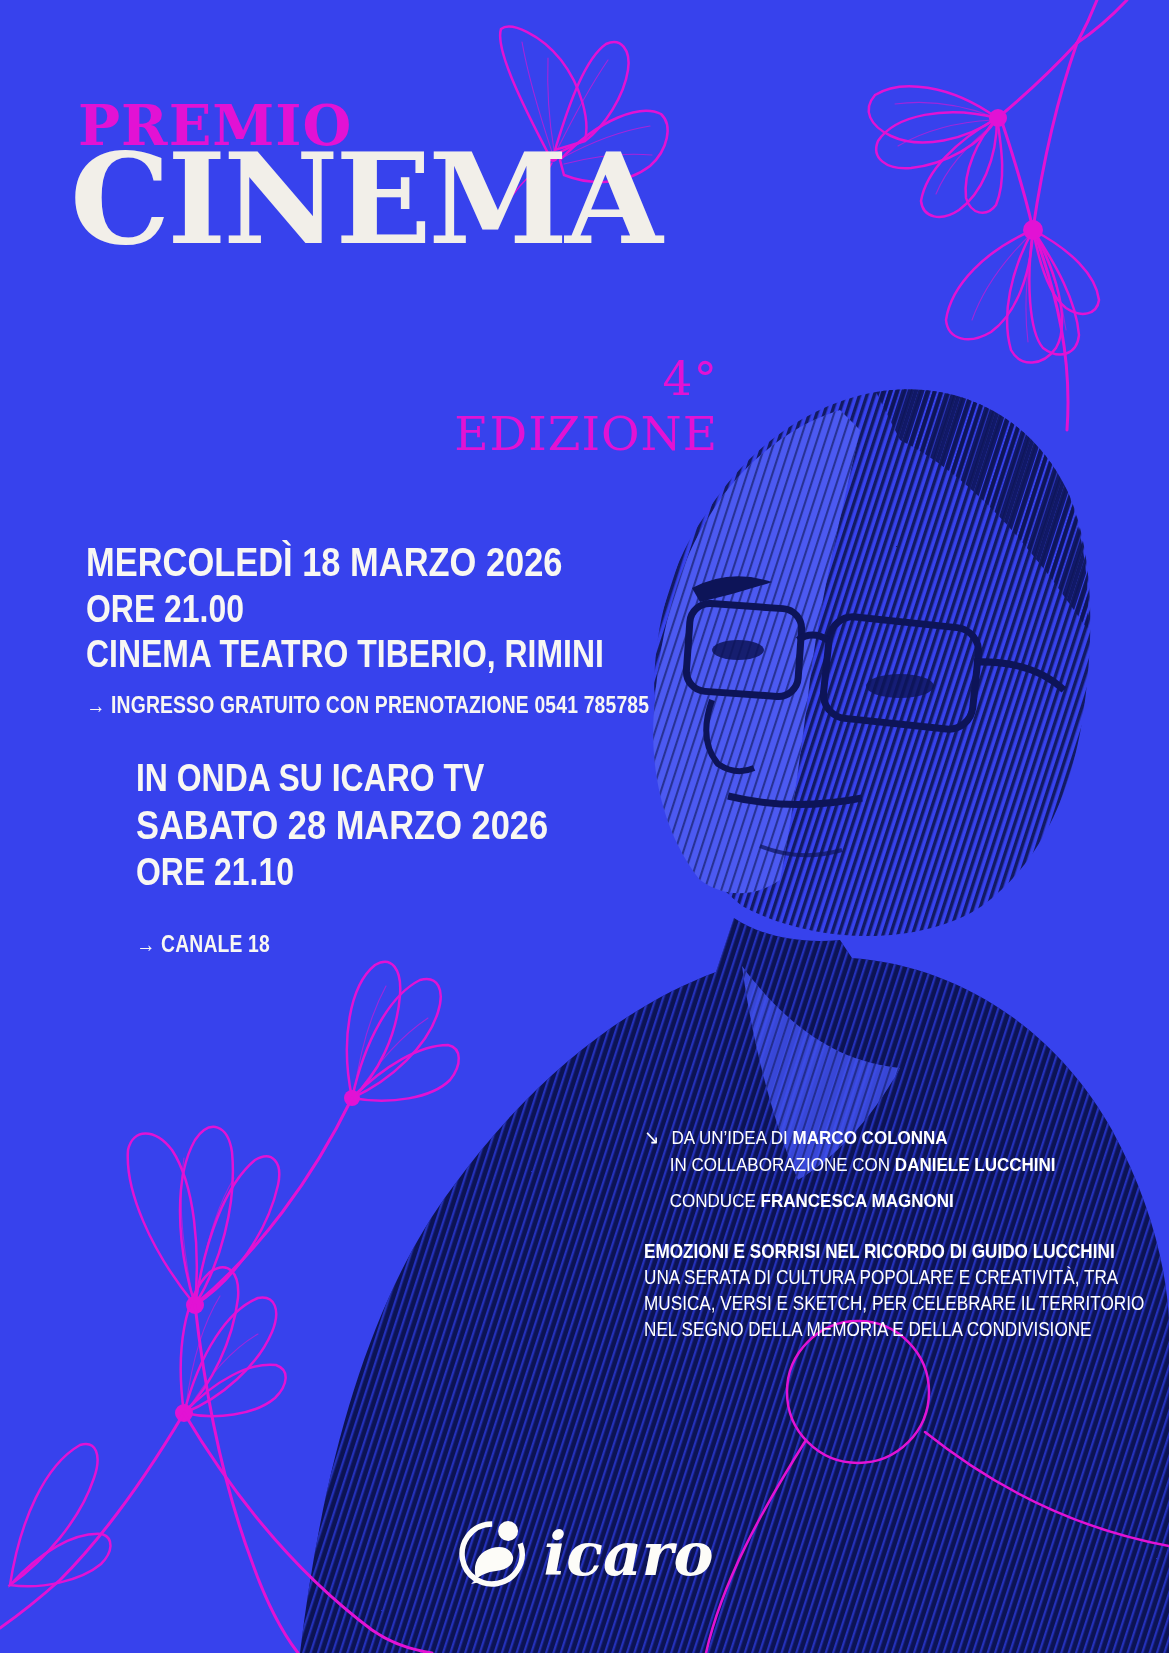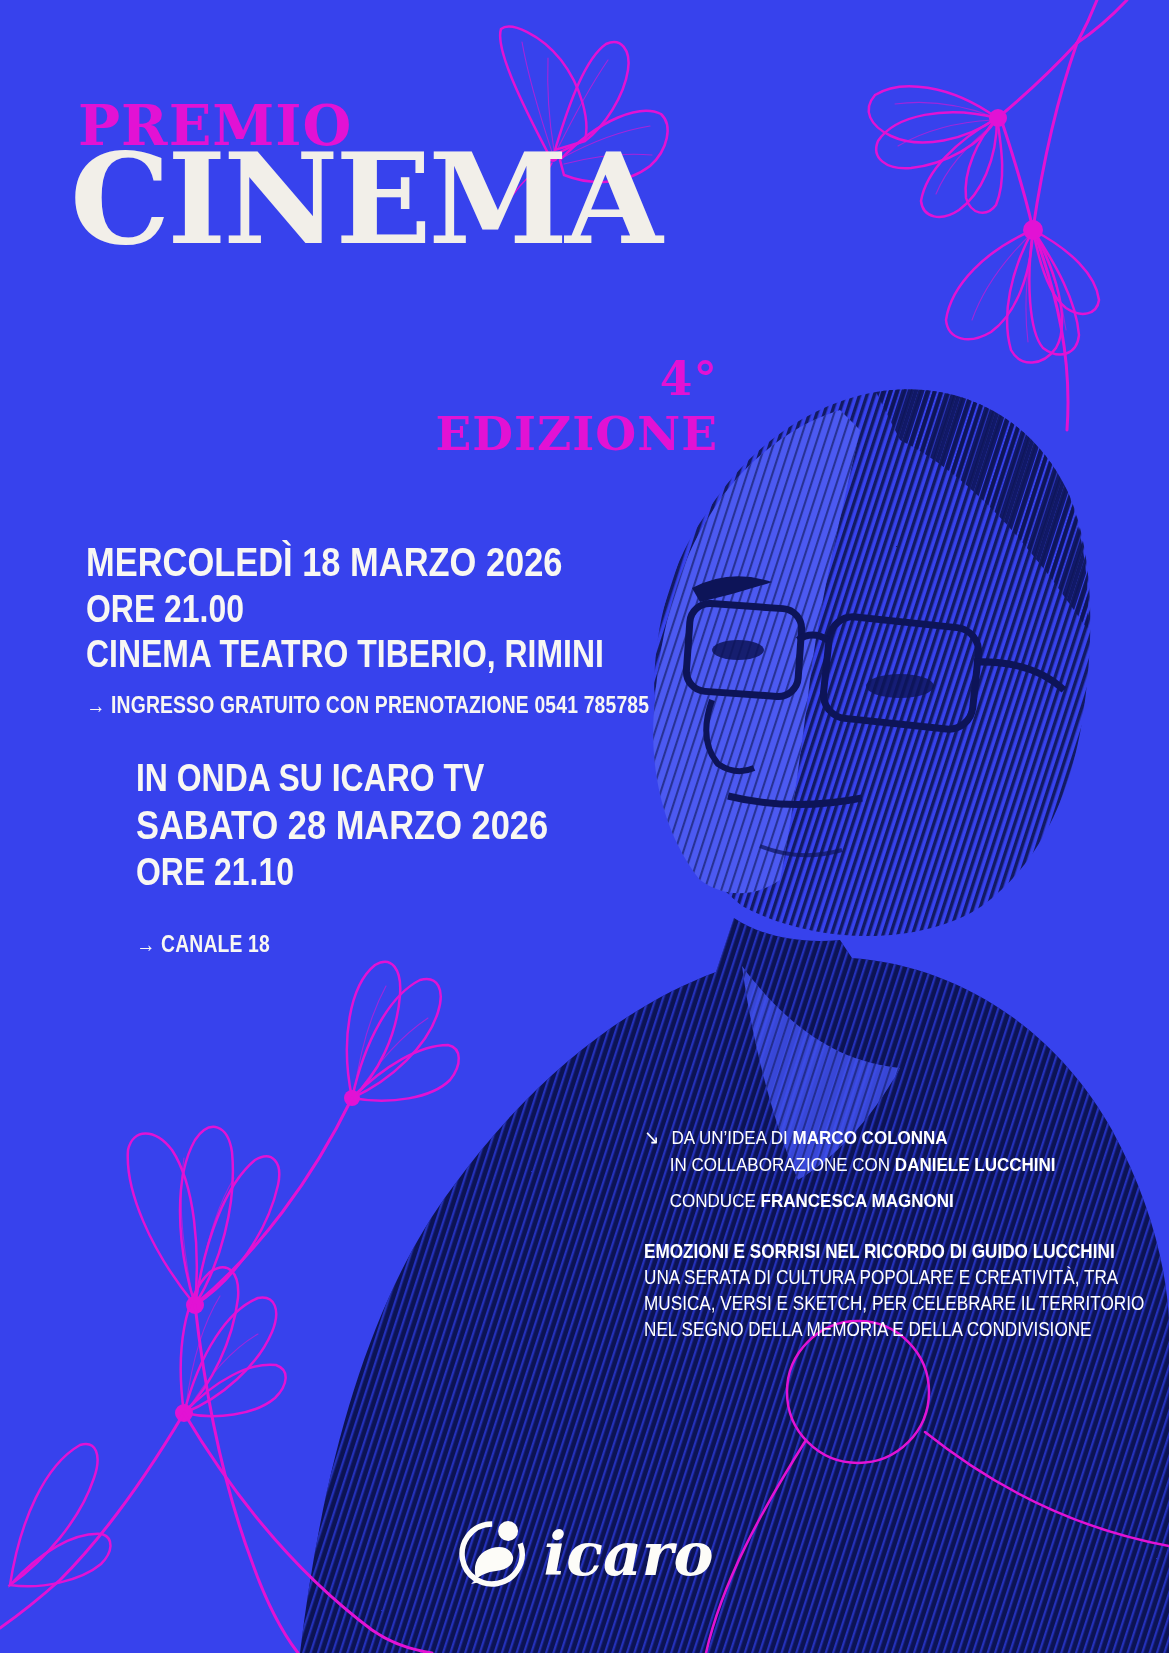--- a/index.html
+++ b/index.html
@@ -27,21 +27,21 @@
   }
   .title{
     position:absolute;left:70px;top:140px;z-index:3;
     font-family:"DejaVu Serif",serif;font-weight:700;
     font-size:126px;line-height:119px;color:var(--ink);
     letter-spacing:-3px;white-space:nowrap;
   }
   .edition{
     position:absolute;left:398px;top:351px;width:320px;z-index:3;
     text-align:right;
-    font-family:"DejaVu Serif",serif;font-weight:700;
+    font-family:"DejaVu Serif",serif;font-weight:400;
     font-size:47px;color:var(--magenta);letter-spacing:1px;
   }
 
   
   .infoblock{position:absolute;z-index:3;color:#f8f7f3;transform-origin:0 0;transform:scaleX(.84);white-space:nowrap;}
   .event-live{left:86px;top:538px;}
   .event-tv{left:136px;top:756px;}
   .info-date{font-size:41px;font-weight:bold;line-height:49px;}
   .info-line{font-size:38px;font-weight:bold;line-height:45px;}
   .info-note{margin-top:15px;font-size:23px;font-weight:bold;letter-spacing:.2px;}

